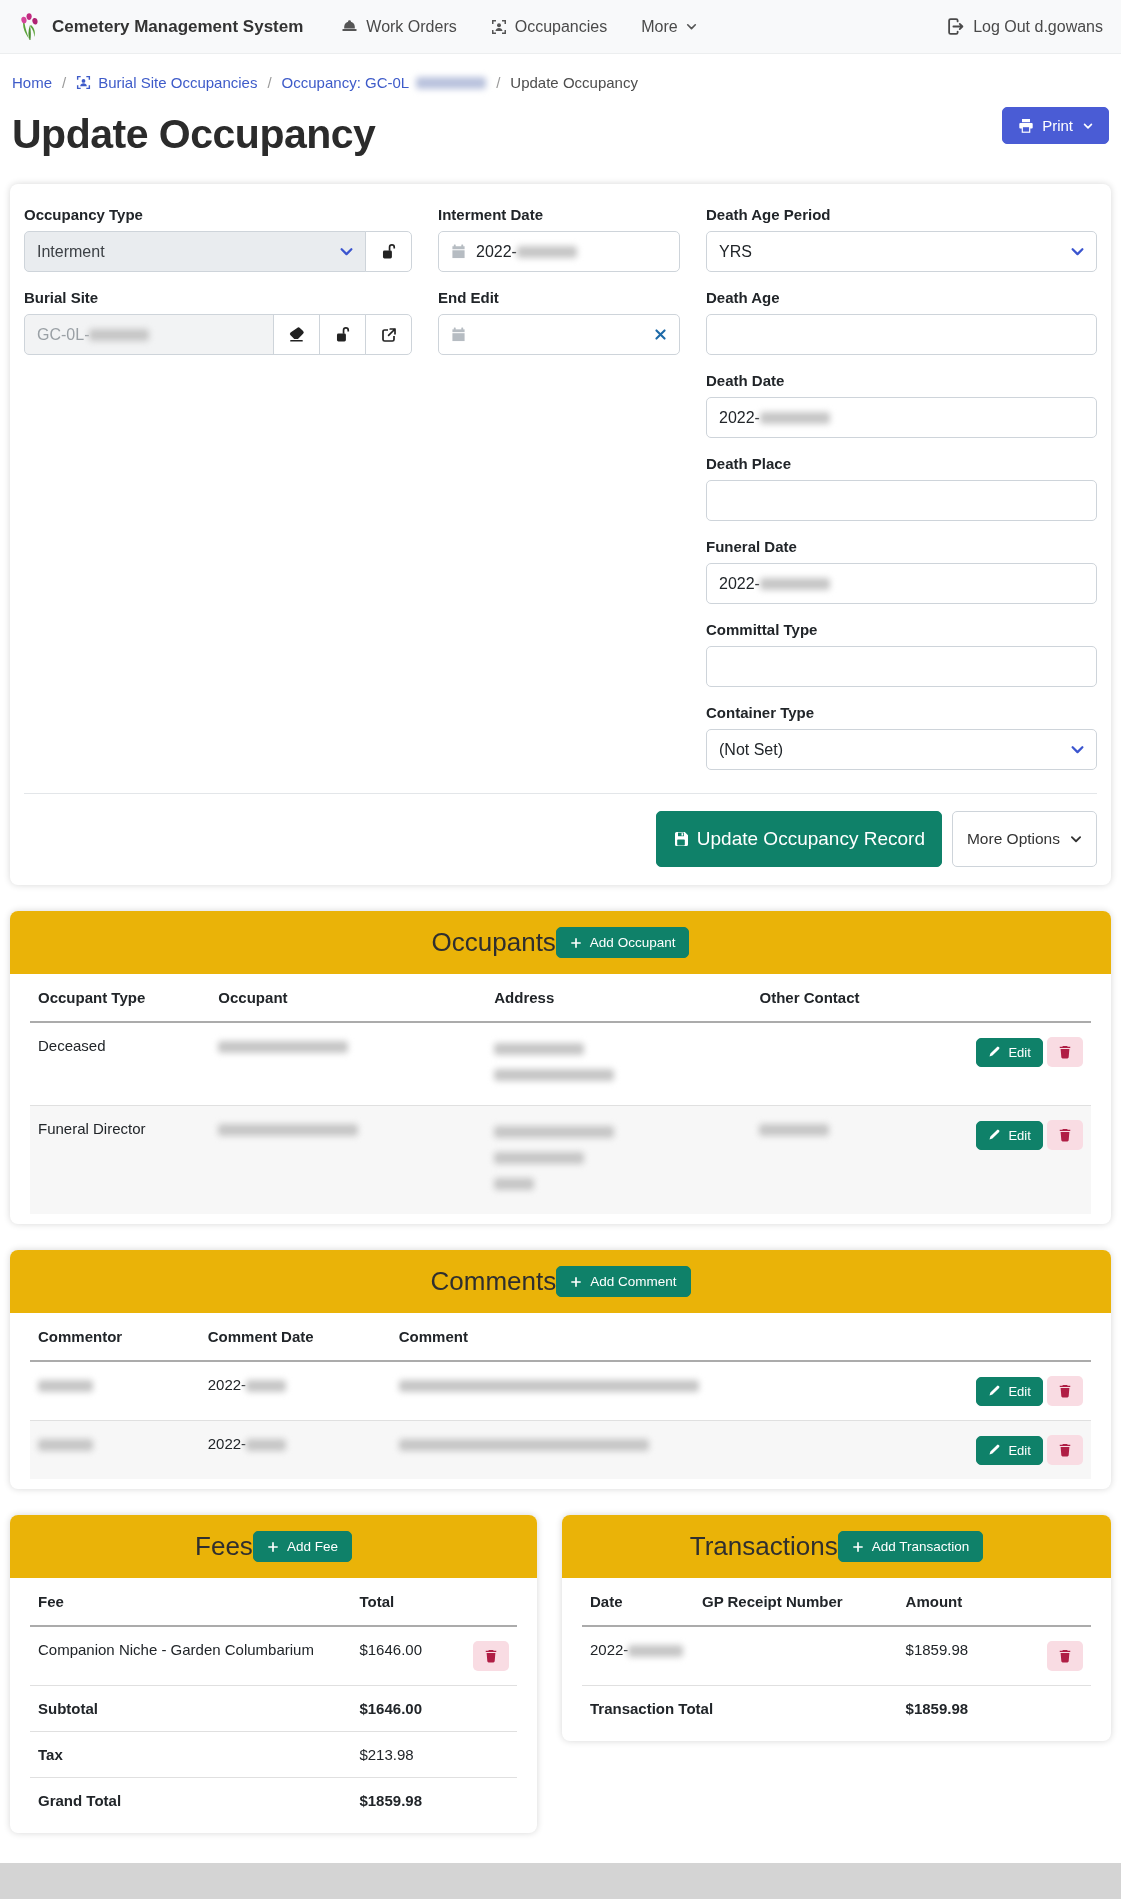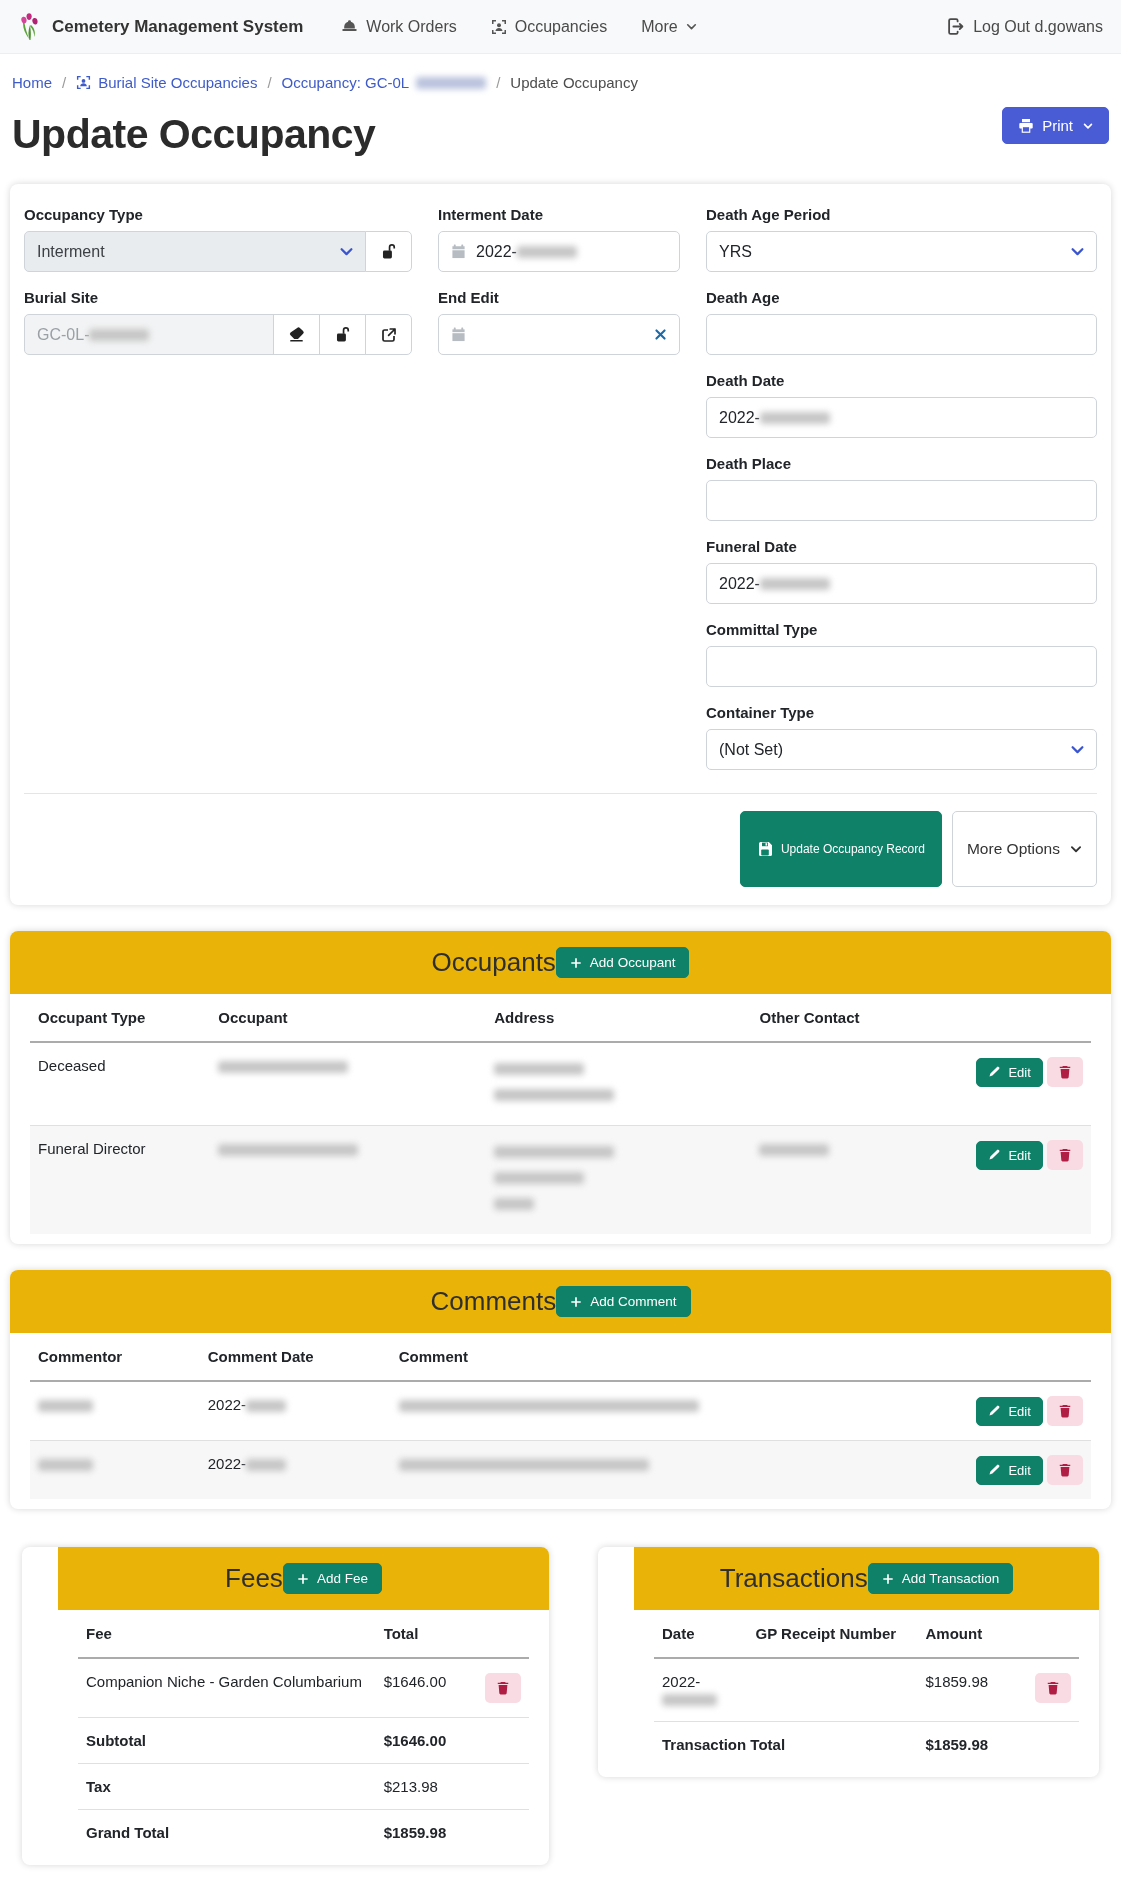--- a/index.html
+++ b/index.html
@@ -26,24 +26,24 @@
 
   
   .title-row { display:flex; align-items:flex-start; justify-content:space-between; padding:10px 12px 0 12px; }
   .page-title { font-size:41px; font-weight:600; color:#2b2b2b; letter-spacing:-0.5px; margin:4px 0 0 0; }
 
   
   .btn { display:inline-flex; align-items:center; gap:8px; border:1px solid transparent;
          border-radius:5px; font-family:inherit; font-size:15px; cursor:pointer; background:#fff; }
   .btn-primary { background:#4a5cd5; border-color:#4a5cd5; color:#fff; padding:9px 15px; }
   .btn-success { background:#0f8169; border-color:#0f8169; color:#fff; }
-  .btn-lg-success { padding:10px 16px; font-size:12px; }
+  .btn-lg-success { padding:10px 16px; font-size:19px; }
   .btn-sm-success { padding:7px 13px; font-size:13.5px; }
   .btn-edit { padding:6px 11px; font-size:13px; }
-  .btn-outline { border-color:#ced4da; color:#333; padding:28px 14px; font-size:15.5px; }
+  .btn-outline { border-color:#ced4da; color:#333; padding:18px 14px; font-size:15.5px; }
   .btn-soft-danger { background:#f9dce3; color:#b01e45; padding:7px 10px; border-radius:5px; }
   .caret { display:flex; margin-left:2px; }
 
   
   .card { margin:26px 10px 0 10px; background:#fff; border-radius:8px;
           box-shadow:0 0 7px rgba(0,0,0,0.16); overflow:hidden; }
   .card-plain { padding:22px 14px 18px 14px; }
   .card-header { background:#eab308; padding:16px 20px; display:flex; align-items:center;
                  justify-content:center; }
   .card-header h2 { margin:0; font-size:26px; font-weight:500; color:#2f2f2f; }
@@ -87,21 +87,21 @@
   table.tbl tr:last-child td { border-bottom:none; }
   tr.striped td { background:#f7f7f7;margin-left:18px; }
   td.actions { text-align:right; white-space:nowrap; padding-right:4px; }
   td.actions .btn { vertical-align:middle; }
   td.num, th.num { text-align:left; }
   td.bold { font-weight:700; }
   .tbl-pad-bottom { height:10px; }
 
   
   .two-col { display:flex; align-items:flex-start; gap:25px; margin:26px 10px 0 10px; }
-  .two-col .card { margin:12px;padding-left:36px; }
+  .two-col .card { margin:0; }
   .card-fees { width:527px; flex:none; }
   .card-trans { flex:1; }
 
   
   .footer { margin-top:30px; background:#d4d4d4; padding:50px 28px 110px 28px; text-align:right; }
   .footer .f-title { font-weight:700; font-size:16px; color:#333; }
 
   svg { display:block; }
 </style>
 </head>

